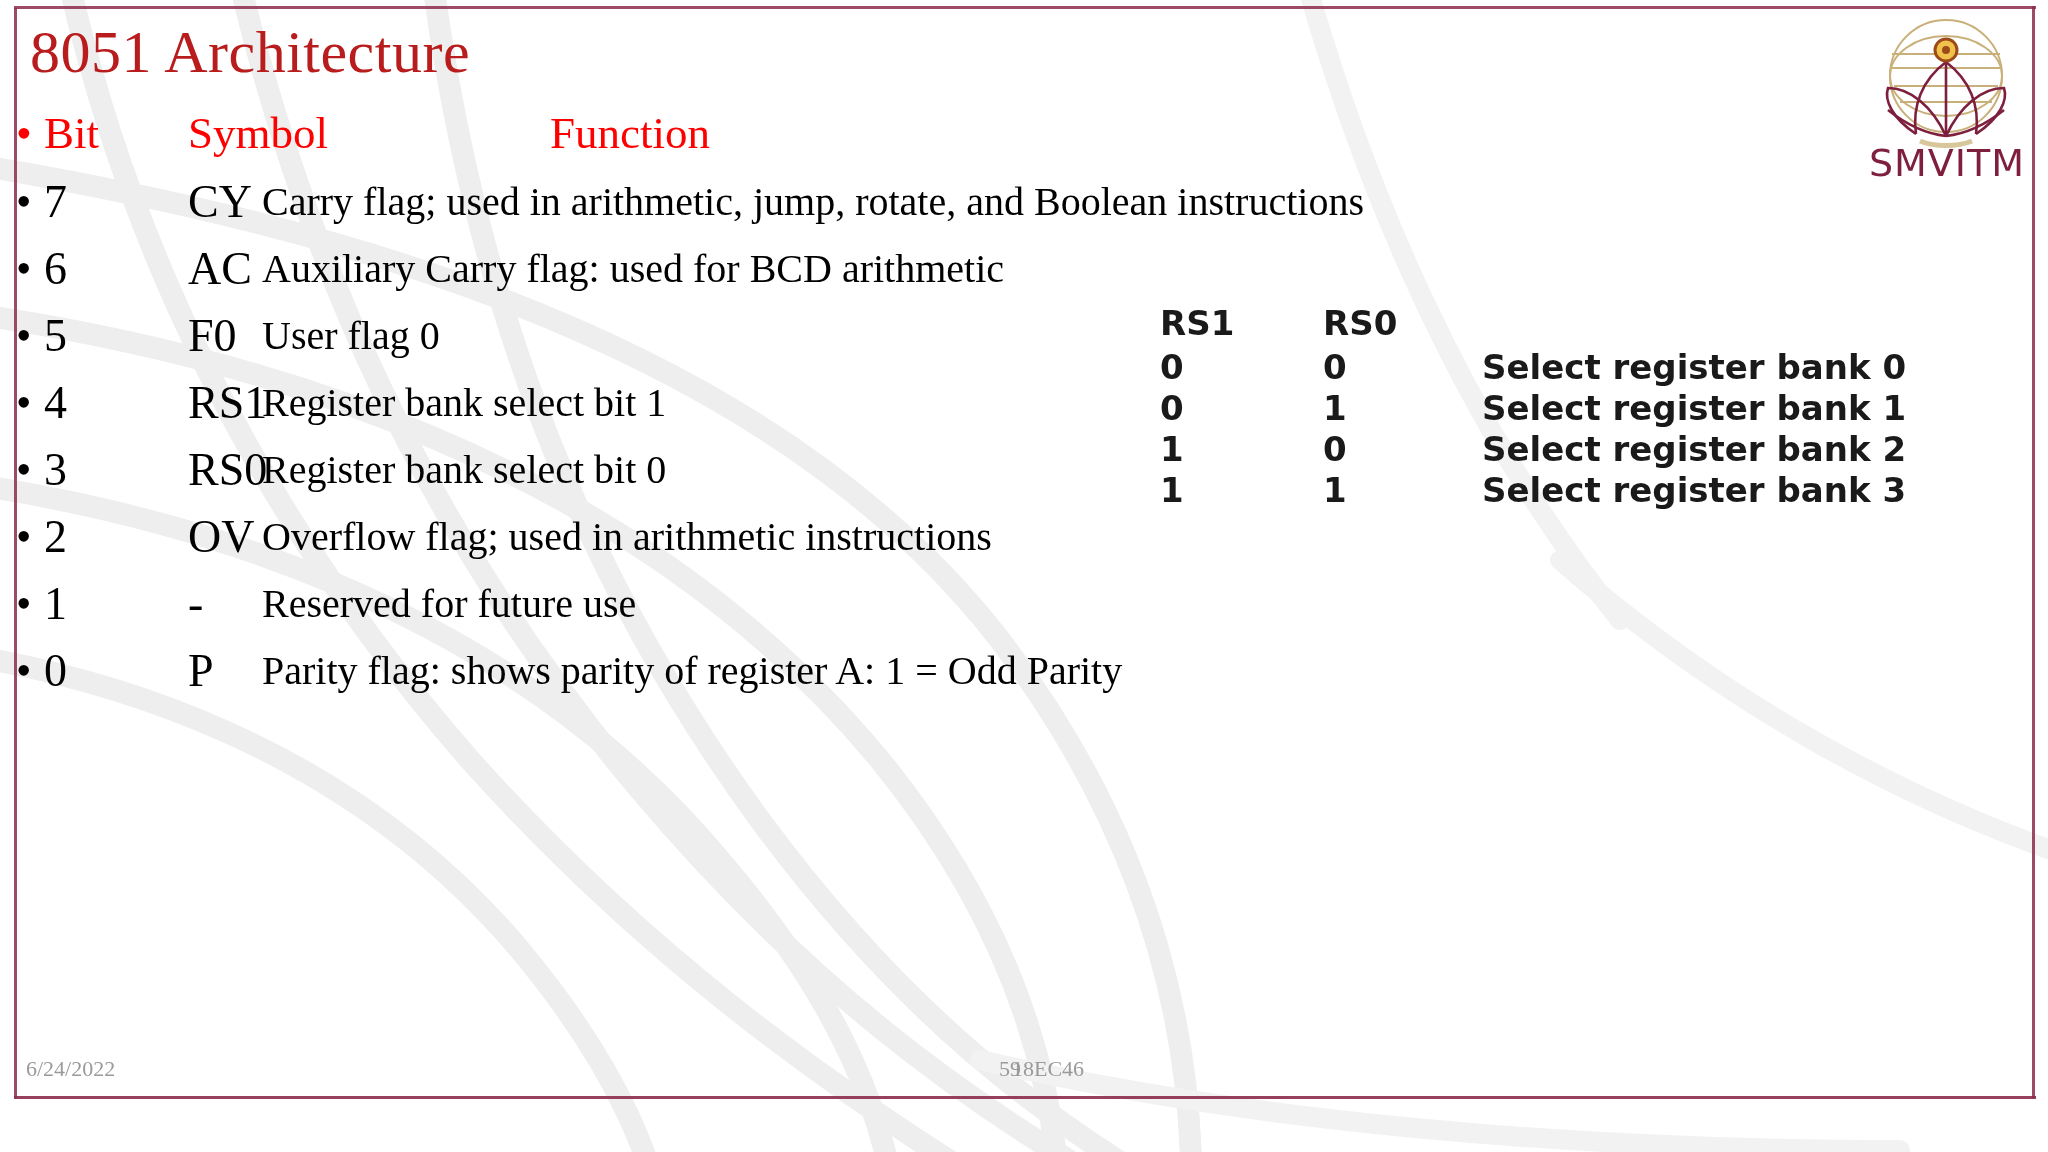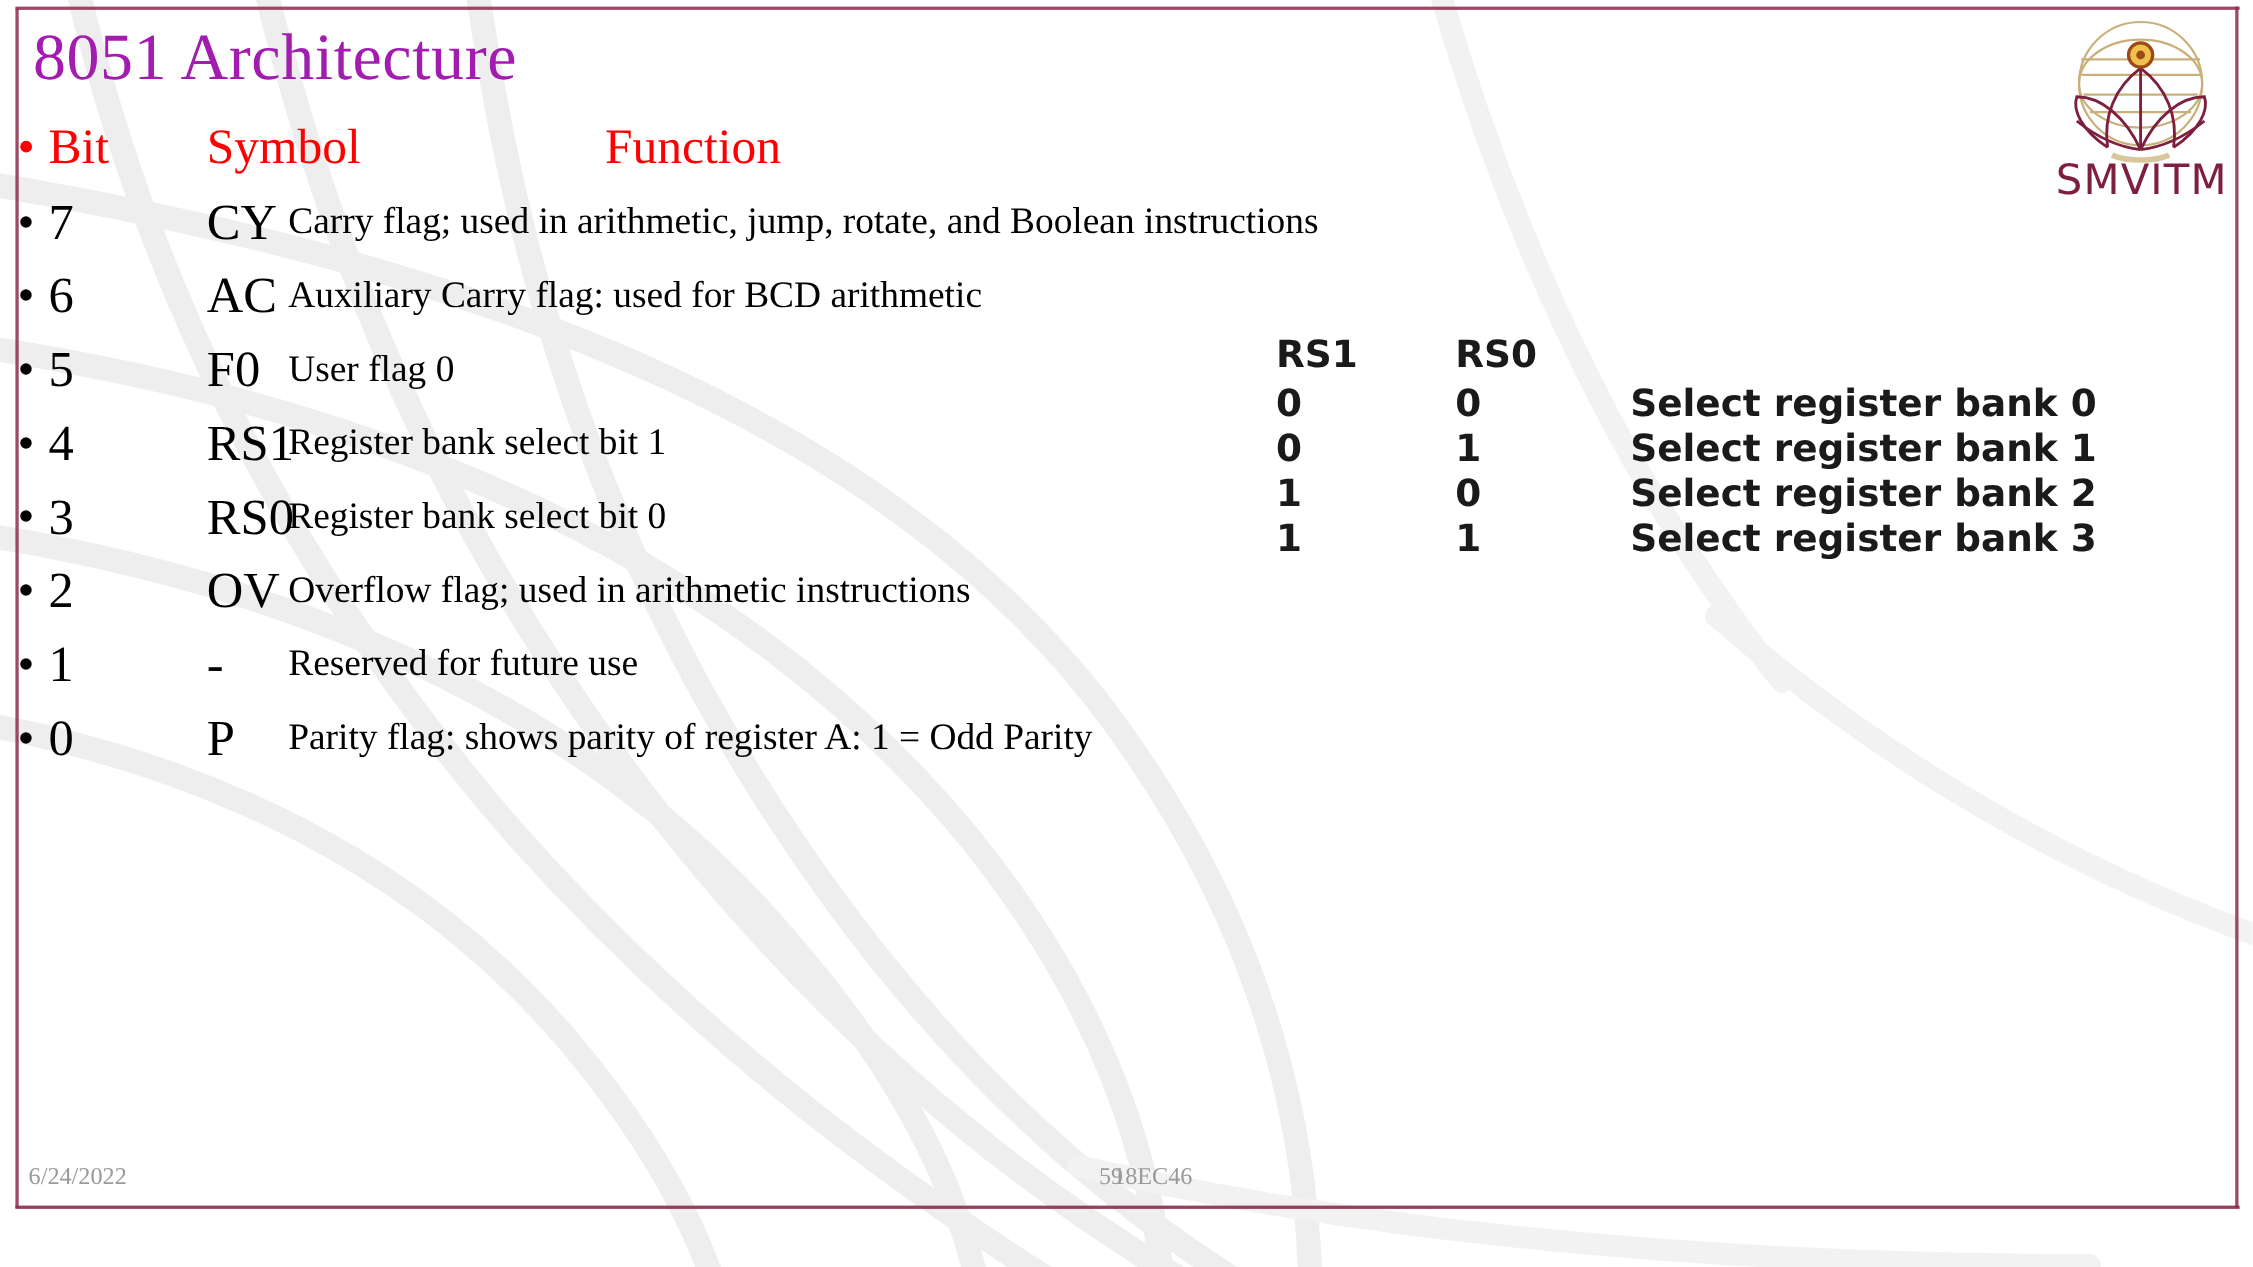--- a/index.html
+++ b/index.html
@@ -90,21 +90,21 @@
     line-height: 1;
   }
 
   
   #title {
     position: absolute;
     left: 30px;
     top: 22px;
     font-size: 60px;
     line-height: 1;
-    color: #a21caf;
+    color: #b91c1c;
     letter-spacing: .5px;
     white-space: nowrap;
   }
 
   
   #rows {
     position: absolute;
     left: 0;
     top: 98px;
     width: 2048px;
@@ -132,21 +132,21 @@
     position: absolute;
     left: 188px;
     top: 0;
     font-size: 46px;
     line-height: 67px;
   }
   .row .fn {
     position: absolute;
     left: 262px;
     top: 0;
-    font-size: 34px;
+    font-size: 40px;
     line-height: 67px;
   }
   .row.header { height: 70px; }
   .row.header .bullet,
   .row.header .bit,
   .row.header .sym,
   .row.header .fn {
     color: #ff0000;
     font-size: 45px;
     line-height: 70px;

